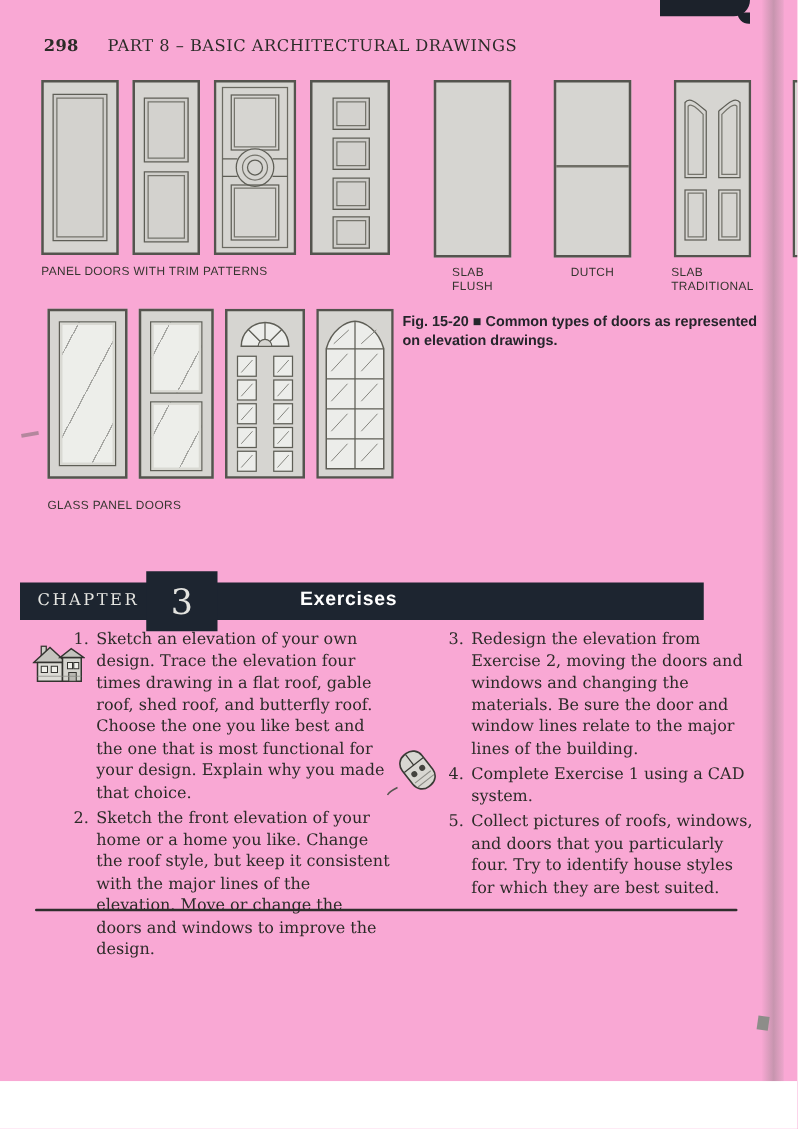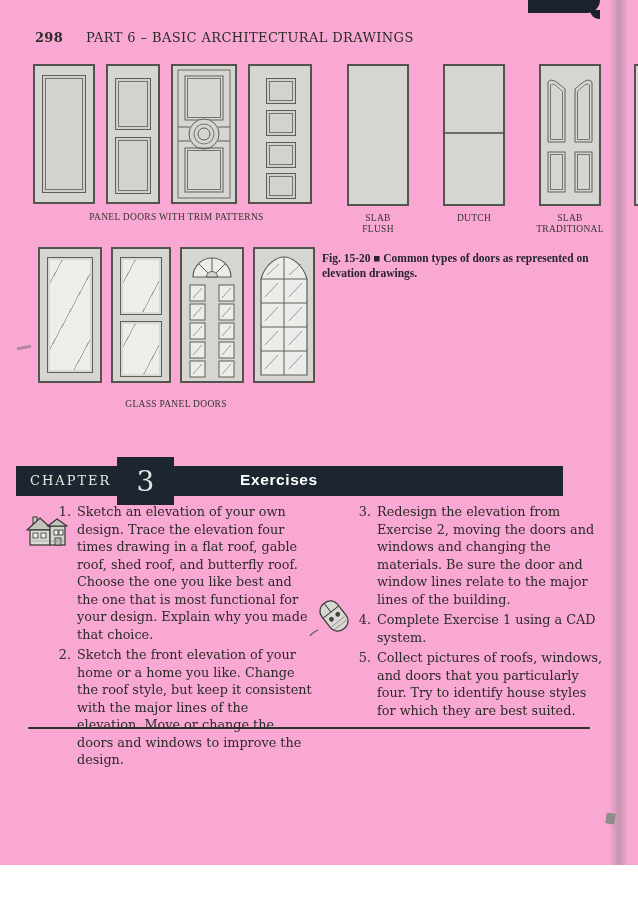--- a/index.html
+++ b/index.html
@@ -17,28 +17,28 @@
   .slab-cell{width:62px;display:flex;flex-direction:column;align-items:center;padding-left:26px;}
 
   .door{background:#d6d5d1;border:2px solid #54544e;position:relative;box-sizing:border-box;}
   .tp{position:absolute;border:1px solid #5e5e56;background:#d3d2ce;
       box-shadow:inset 0 0 0 2px #cfceca, inset 0 0 0 3px #75746c;}
   .glass{position:absolute;border:1px solid #5e5e56;background-color:#edeeea;
       box-shadow:inset 0 0 0 2px #d9d9d3;
       background-image:repeating-linear-gradient(118deg, rgba(0,0,0,0) 0 13px,
         rgba(96,96,92,.5) 13px 14px, rgba(0,0,0,0) 14px 31px);}
 
-  .door-label, .group-label{font-family:Liberation Serif, serif;font-size:9.5px;
-      color:#35352f;letter-spacing:.3px;text-align:center;line-height:1.2;}
+  .door-label, .group-label{font-family:Liberation Sans, sans-serif;font-size:9.5px;
+      color:#35352f;letter-spacing:.3px;text-align:left;line-height:1.2;}
   .slab-cell .door-label{margin-top:7px;}
   .group-label-1{position:absolute;left:33px;top:212px;width:287px;}
   .group-label-2{position:absolute;left:38px;top:399px;width:276px;}
 
   .fig-caption{position:absolute;left:322px;top:251px;width:284px;
-      font-family:Liberation Serif, serif;font-weight:bold;font-size:11.5px;
+      font-family:Liberation Sans, sans-serif;font-weight:bold;font-size:11.5px;
       line-height:1.3;color:#25252b;}
 
   
   .banner{position:absolute;left:16px;top:466px;width:547px;height:30px;background:#1d2530;}
   .chapter-label{position:absolute;left:14px;top:7px;color:#e6e6e2;font-size:13px;
       letter-spacing:2px;font-family:"DejaVu Serif",serif;}
   .chapter-num-block{position:absolute;left:101px;top:-9px;width:57px;height:48px;
       background:#1d2530;display:flex;align-items:center;justify-content:center;}
   .chapter-num{color:#e3e3df;font-size:28px;font-family:"DejaVu Serif",serif;}
   .section-title{position:absolute;left:224px;top:5px;color:#ffffff;
@@ -70,21 +70,21 @@
       background:#8d8d89;transform:rotate(8deg);}
   .left-smudge{position:absolute;left:17px;top:346px;width:14px;height:3px;
       background:rgba(95,95,90,.45);transform:rotate(-10deg);}
 </style>
 </head>
 <body>
 
 <div class="page">
 
   <div class="page-num">298</div>
-  <div class="part-title">PART 6 – BASIC ARCHITECTURAL DRAWINGS</div>
+  <div class="part-title">PART 8 – BASIC ARCHITECTURAL DRAWINGS</div>
 
   <div class="corner-mark"></div>
   <div class="edge-shadow"></div>
   <div class="bottom-mark"></div>
   <div class="left-smudge"></div>
 
   <div class="panel-doors">
     <div class="door" style="width:62px;height:140px;">
       <div class="tp" style="left:7px;top:9px;right:7px;bottom:9px;"></div>
     </div>

